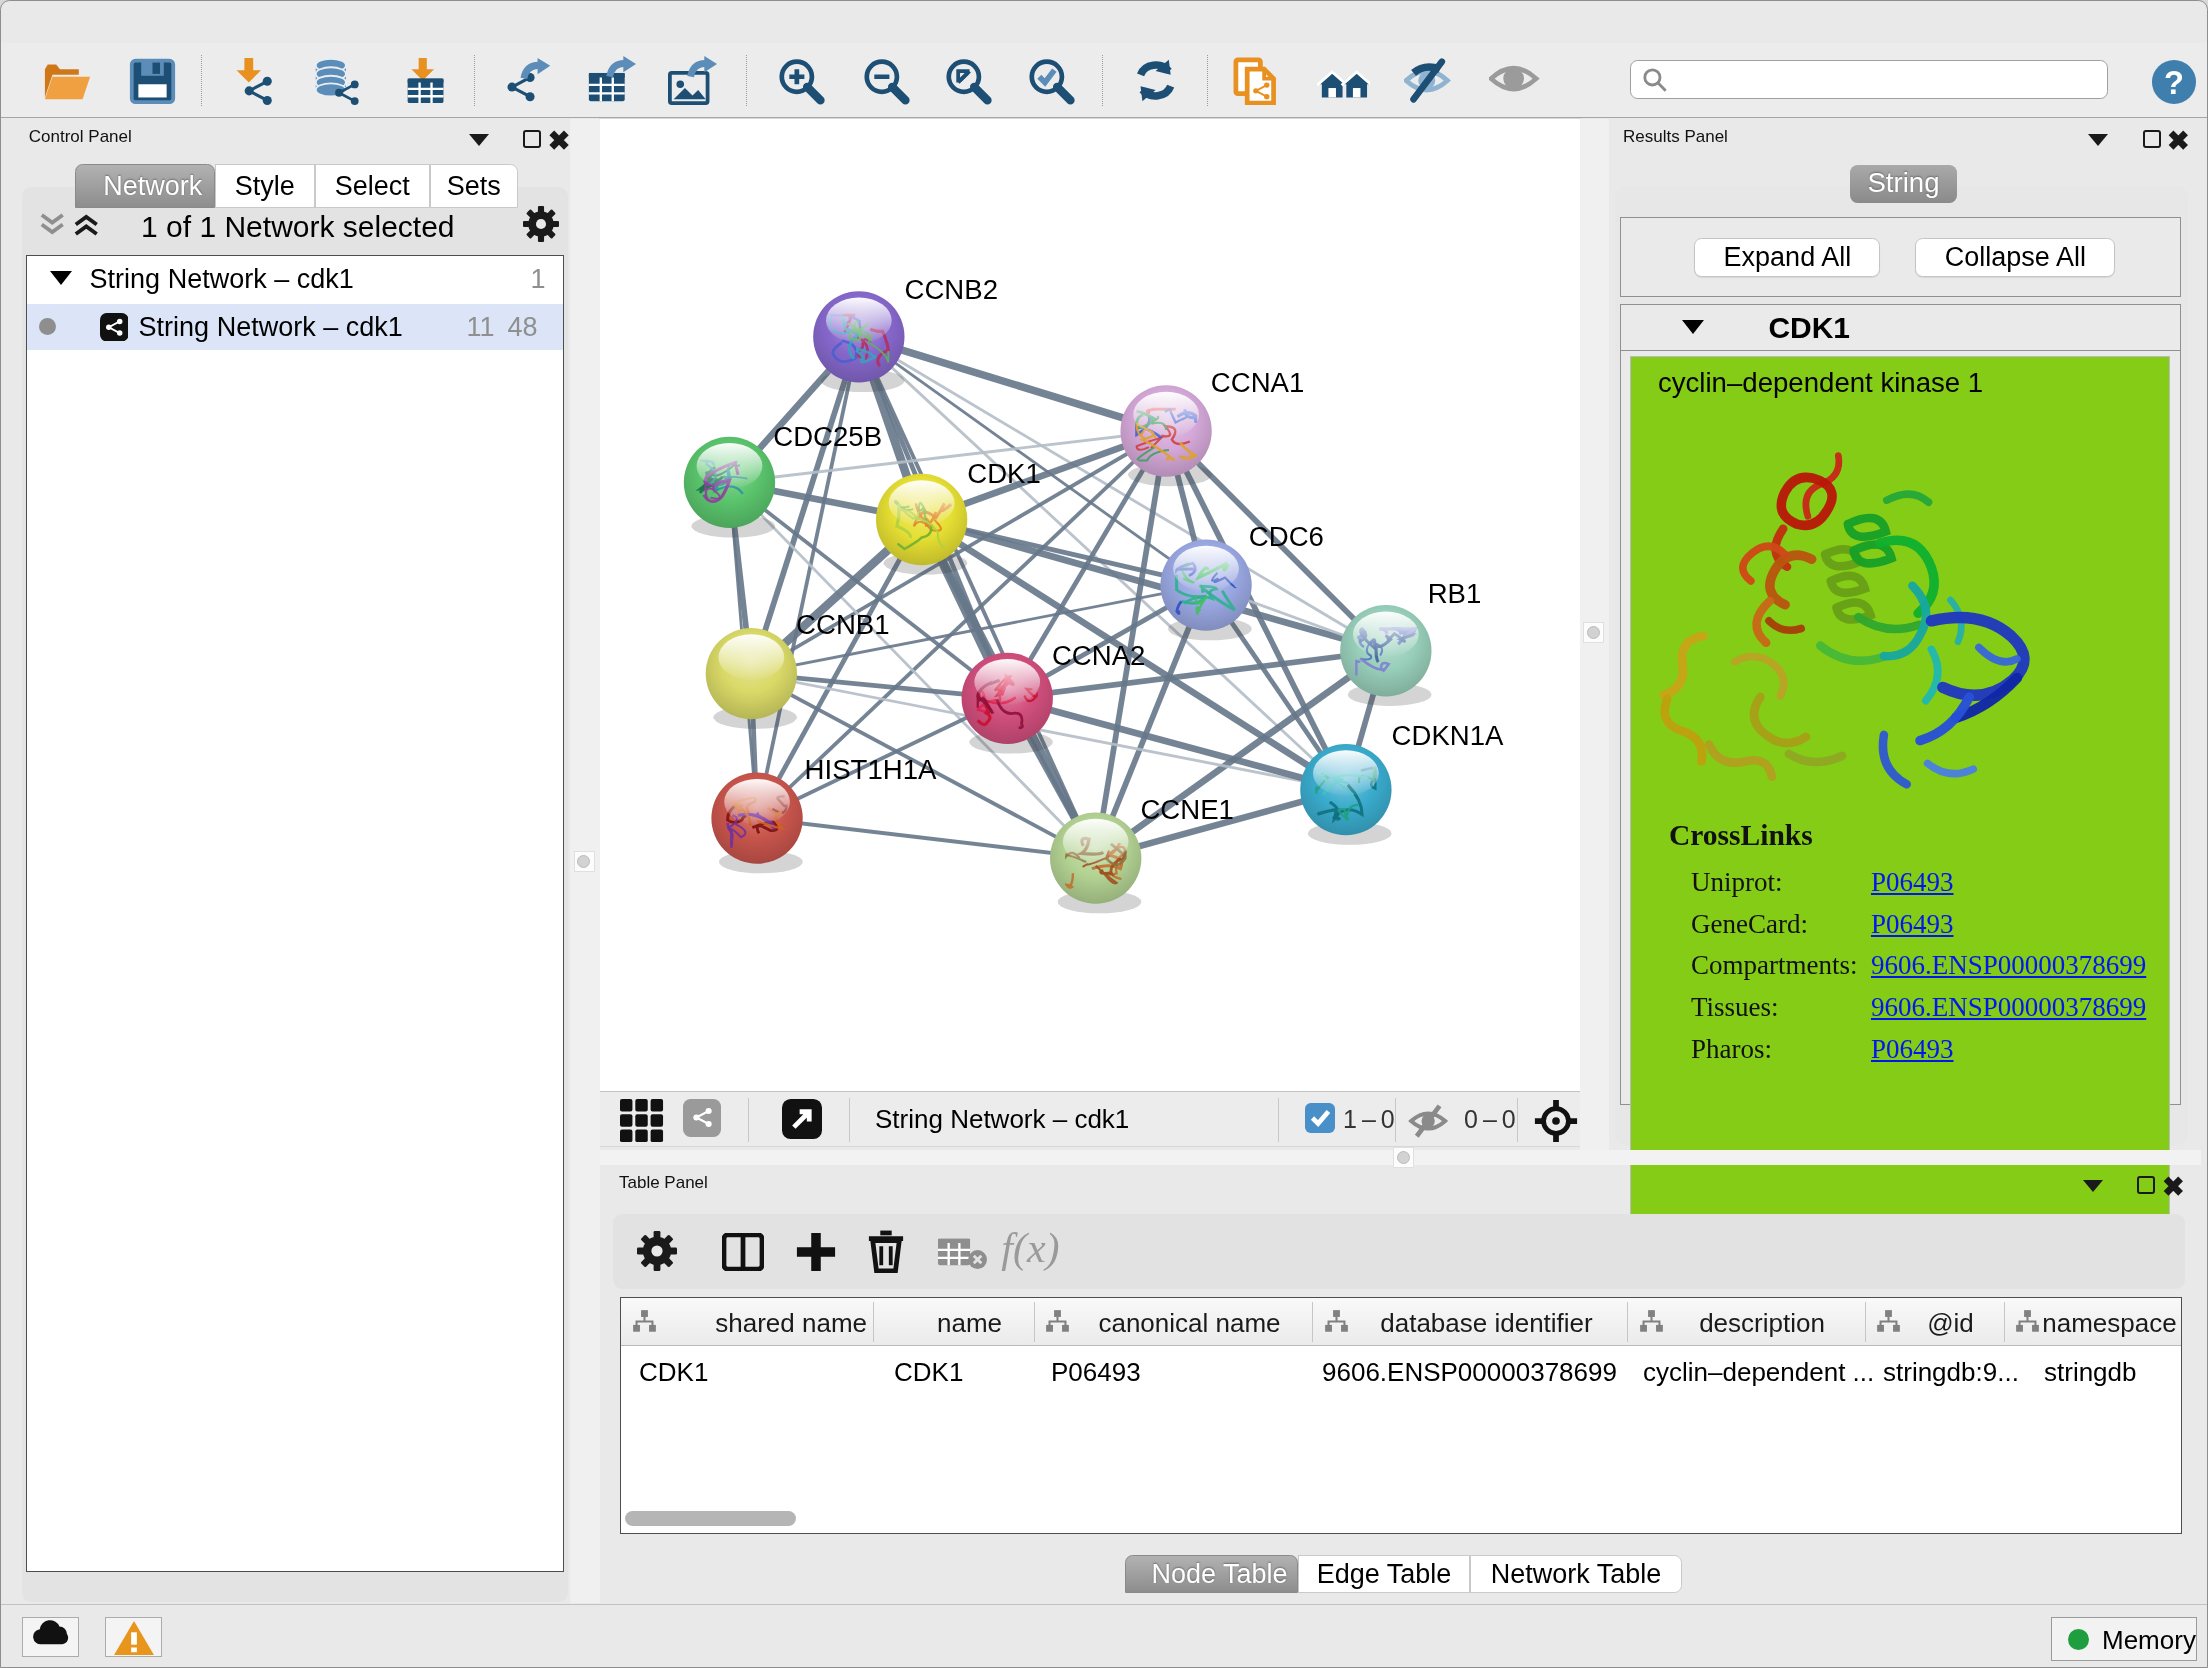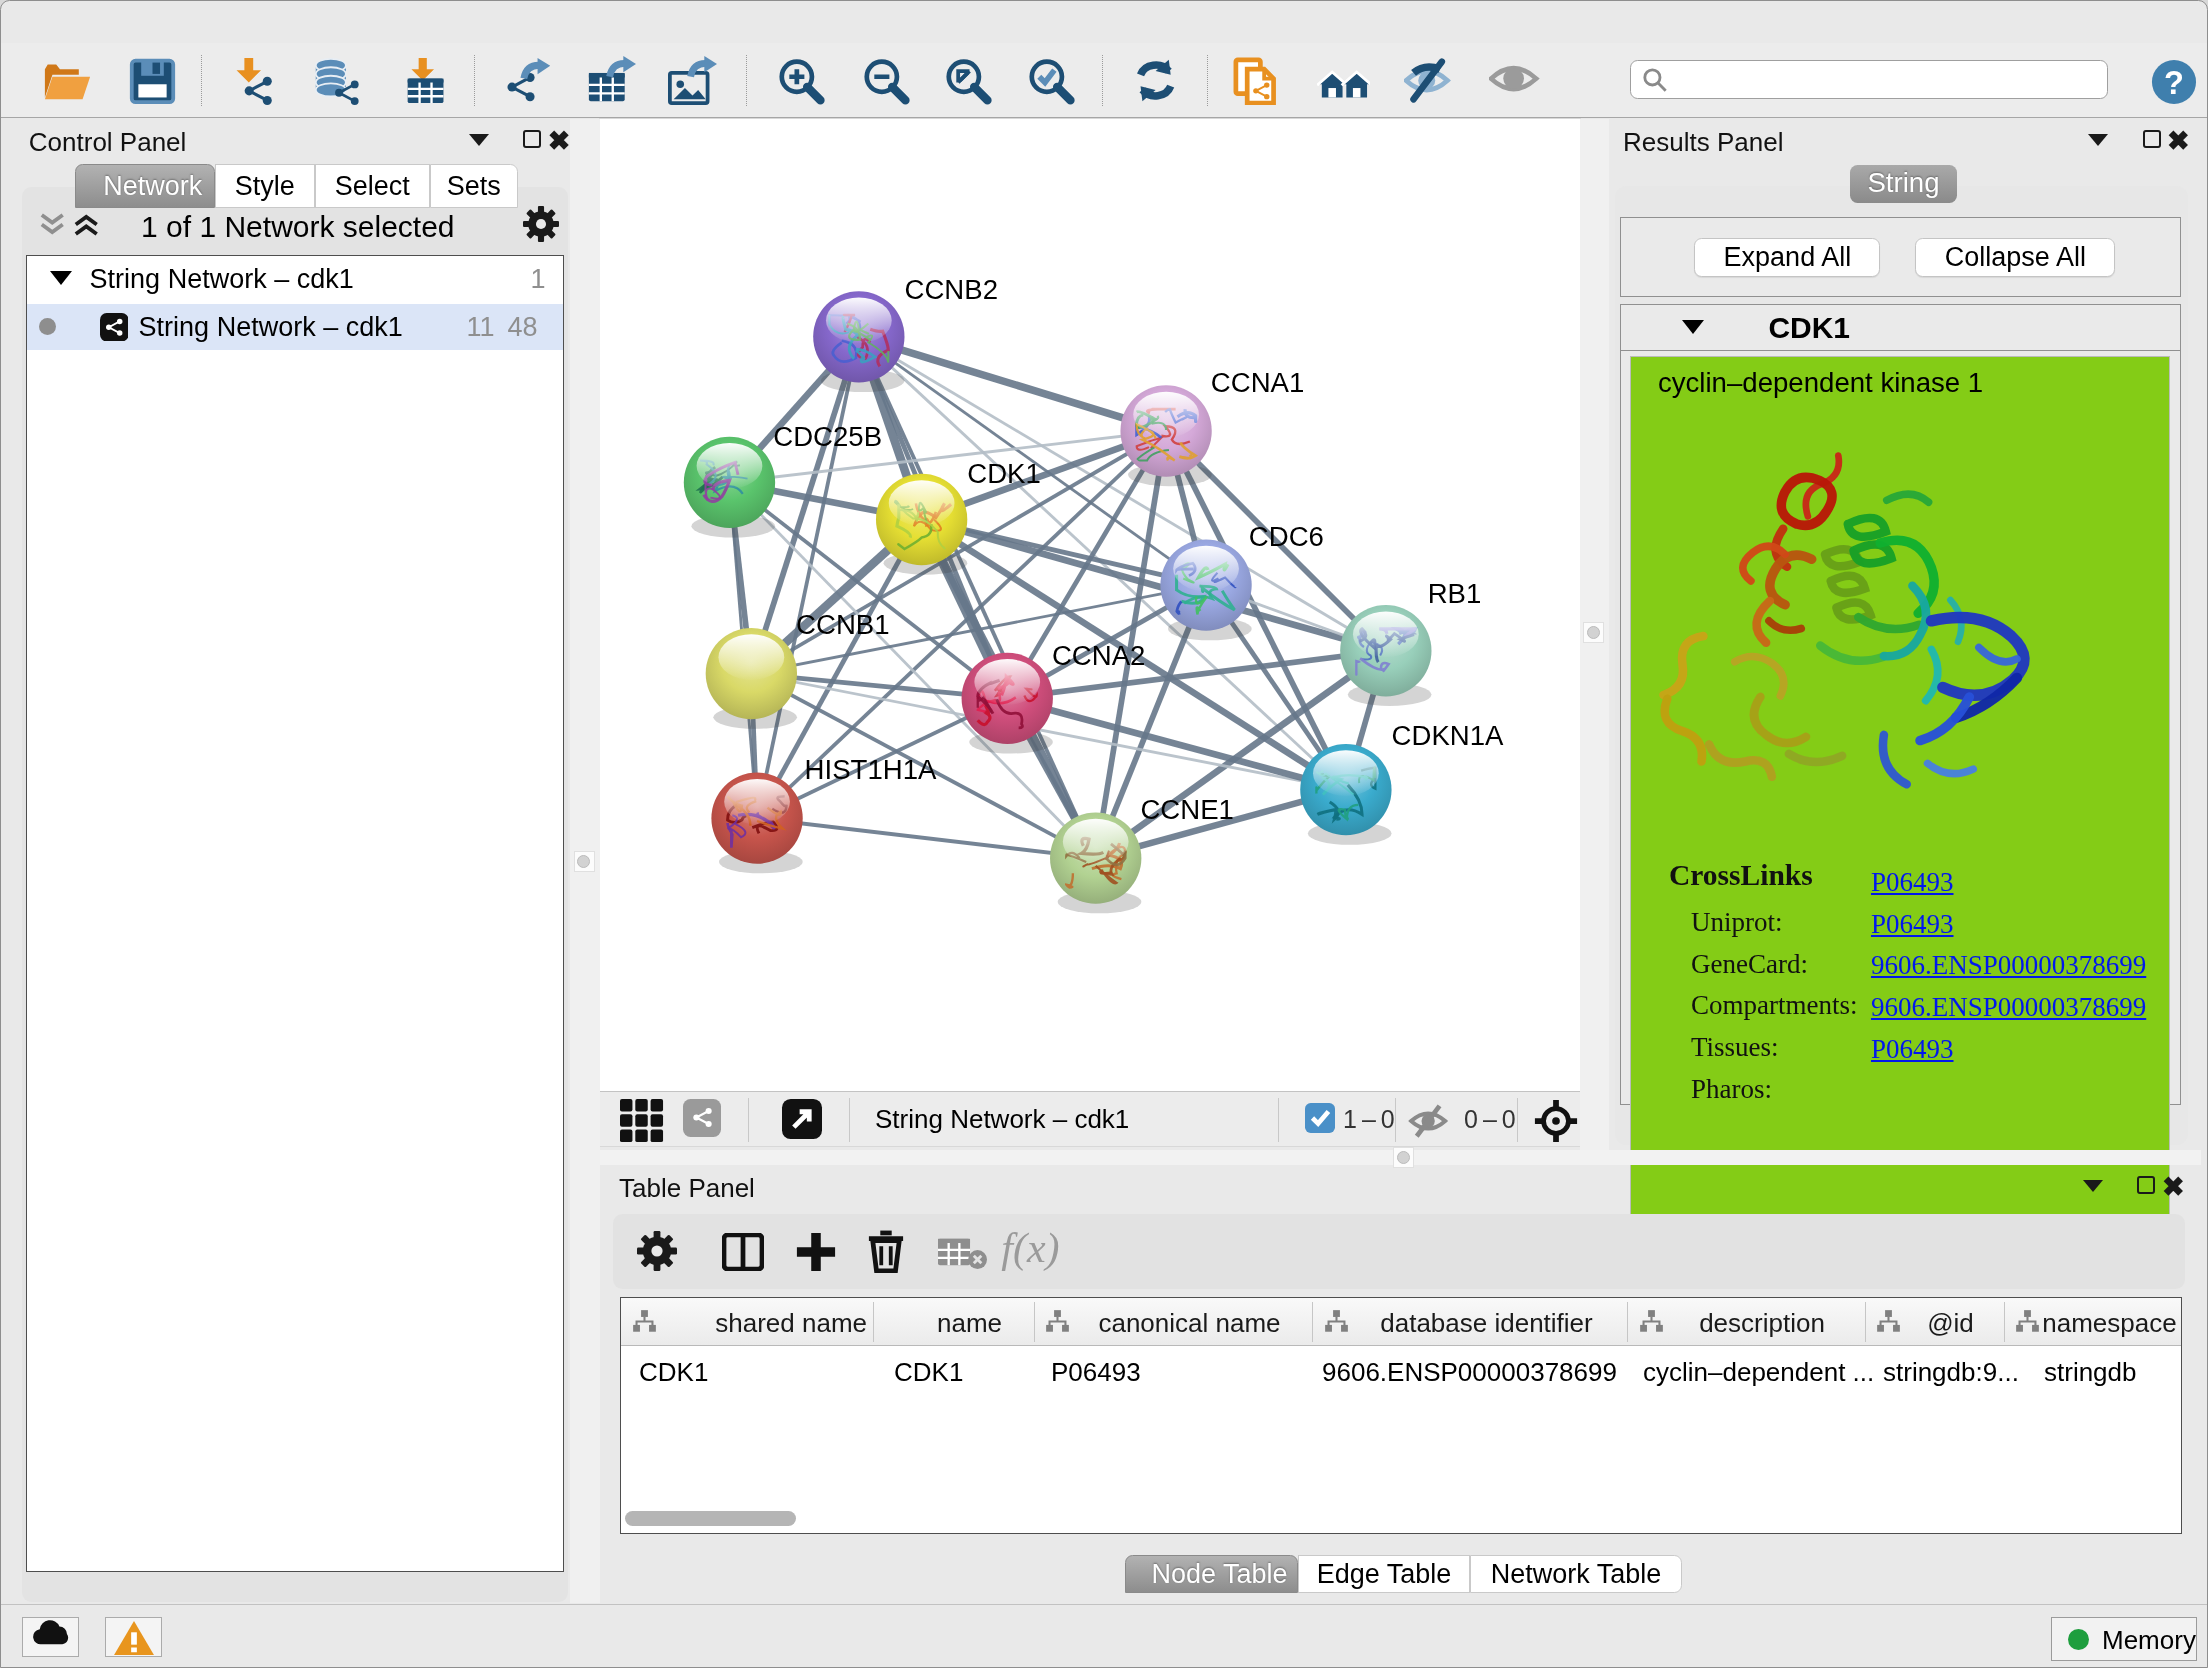--- a/index.html
+++ b/index.html
@@ -11,21 +11,21 @@
 .tl { position:absolute; top:12.4px; width:16px; height:16px; border-radius:50%;
   background:#8f8f94; border:1px solid #7a7a80; }
 #title { position:absolute; top:6.7px; left:0; width:100%; text-align:center;
   font-size:26px; font-weight:bold; color:#3a3a3a; }
 #toolbar { position:absolute; left:0; top:42px; width:100%; height:75px;
   background:#ececec; border-bottom:1px solid #a6a6a6; }
 .tbi { position:absolute; top:13.3px; }
 .tsep { position:absolute; top:12.4px; width:0; height:51px; border-left:1.9px dotted #9a9a9a; }
 #searchbox { position:absolute; left:1629px; top:17px; width:478px; height:39px;
   background:#fff; border:1px solid #9f9f9f; border-radius:7.6px; }
-.panel-title { position:absolute; font-size:26px; color:#111; }
+.panel-title { position:absolute; font-size:17px; color:#111; }
 .ph-tri { position:absolute; width:0; height:0; border-left:10.5px solid transparent;
   border-right:10.5px solid transparent; border-top:12.4px solid #1a1a1a; }
 .ph-sq { position:absolute; width:18px; height:18px; border:2.9px solid #1a1a1a; border-radius:2.9px; }
 .ph-x { position:absolute; font-size:27px; font-weight:bold; color:#1a1a1a; line-height:1; }
 
 #cp { position:absolute; left:4.8px; top:118px; width:564px; height:1484px; }
 .tabbtn { position:absolute; z-index:3; top:0; height:44px; text-align:center; font-size:27px;
   background:#fff; border:1px solid #c9c9c9; color:#000; line-height:42px; }
 .tabsel { border-radius:7.6px 7.6px 0 0 !important; background:linear-gradient(#b2b2b2,#8d8d8d); color:#fff;
   text-shadow:0 -1px 1.9px rgba(0,0,0,.35); border:1px solid #8a8a8a;padding-left:16px; }
@@ -44,21 +44,21 @@
 
 #rp { position:absolute; left:1607px; top:118px; width:593px; height:1033px; }
 #rp-big { position:absolute; left:6.7px; top:67px; width:573px; height:959px;
   background:#e7e7e7; border-radius:11.4px; }
 .rbox { position:absolute; left:5.7px; width:561px; border:1.9px solid #909090; background:#eaeaea; }
 .btn { position:absolute; height:39px; background:#fff; border:1px solid #c4c4c4;
   border-radius:7.6px; font-size:27px; text-align:center; line-height:37px; color:#000;
   box-shadow:0 1px 1px rgba(0,0,0,.08); }
 #cdk-inner { position:absolute; left:8.6px; top:51px; width:540px; height:866px;
   border:1.9px solid #bbb; background:#84cc16; }
-.xl-label { position:absolute; font-size:27px; color:#111; font-family:"Liberation Serif", serif;margin-top:40px; }
+.xl-label { position:absolute; font-size:27px; color:#111; font-family:"Liberation Serif", serif; }
 .xl-link { position:absolute; font-size:27px; color:#0018ee; text-decoration:underline;
   font-family:"Liberation Serif", serif; }
 
 #tp { position:absolute; left:599px; top:1164px; width:1601px; height:441px; }
 #tp-toolbar { position:absolute; left:13.3px; top:49px; width:1572px; height:75px;
   background:#e2e2e2; border-radius:9.5px; }
 #tp-table { position:absolute; left:20px; top:132px; width:1562px; height:237px;
   background:#fff; border:1.9px solid #4e4e4e; }
 #tp-thead { position:absolute; left:0; top:0; width:100%; height:48px;
   background:linear-gradient(#f9f9f9,#ebebeb); border-bottom:1px solid #b9b9b9; }

